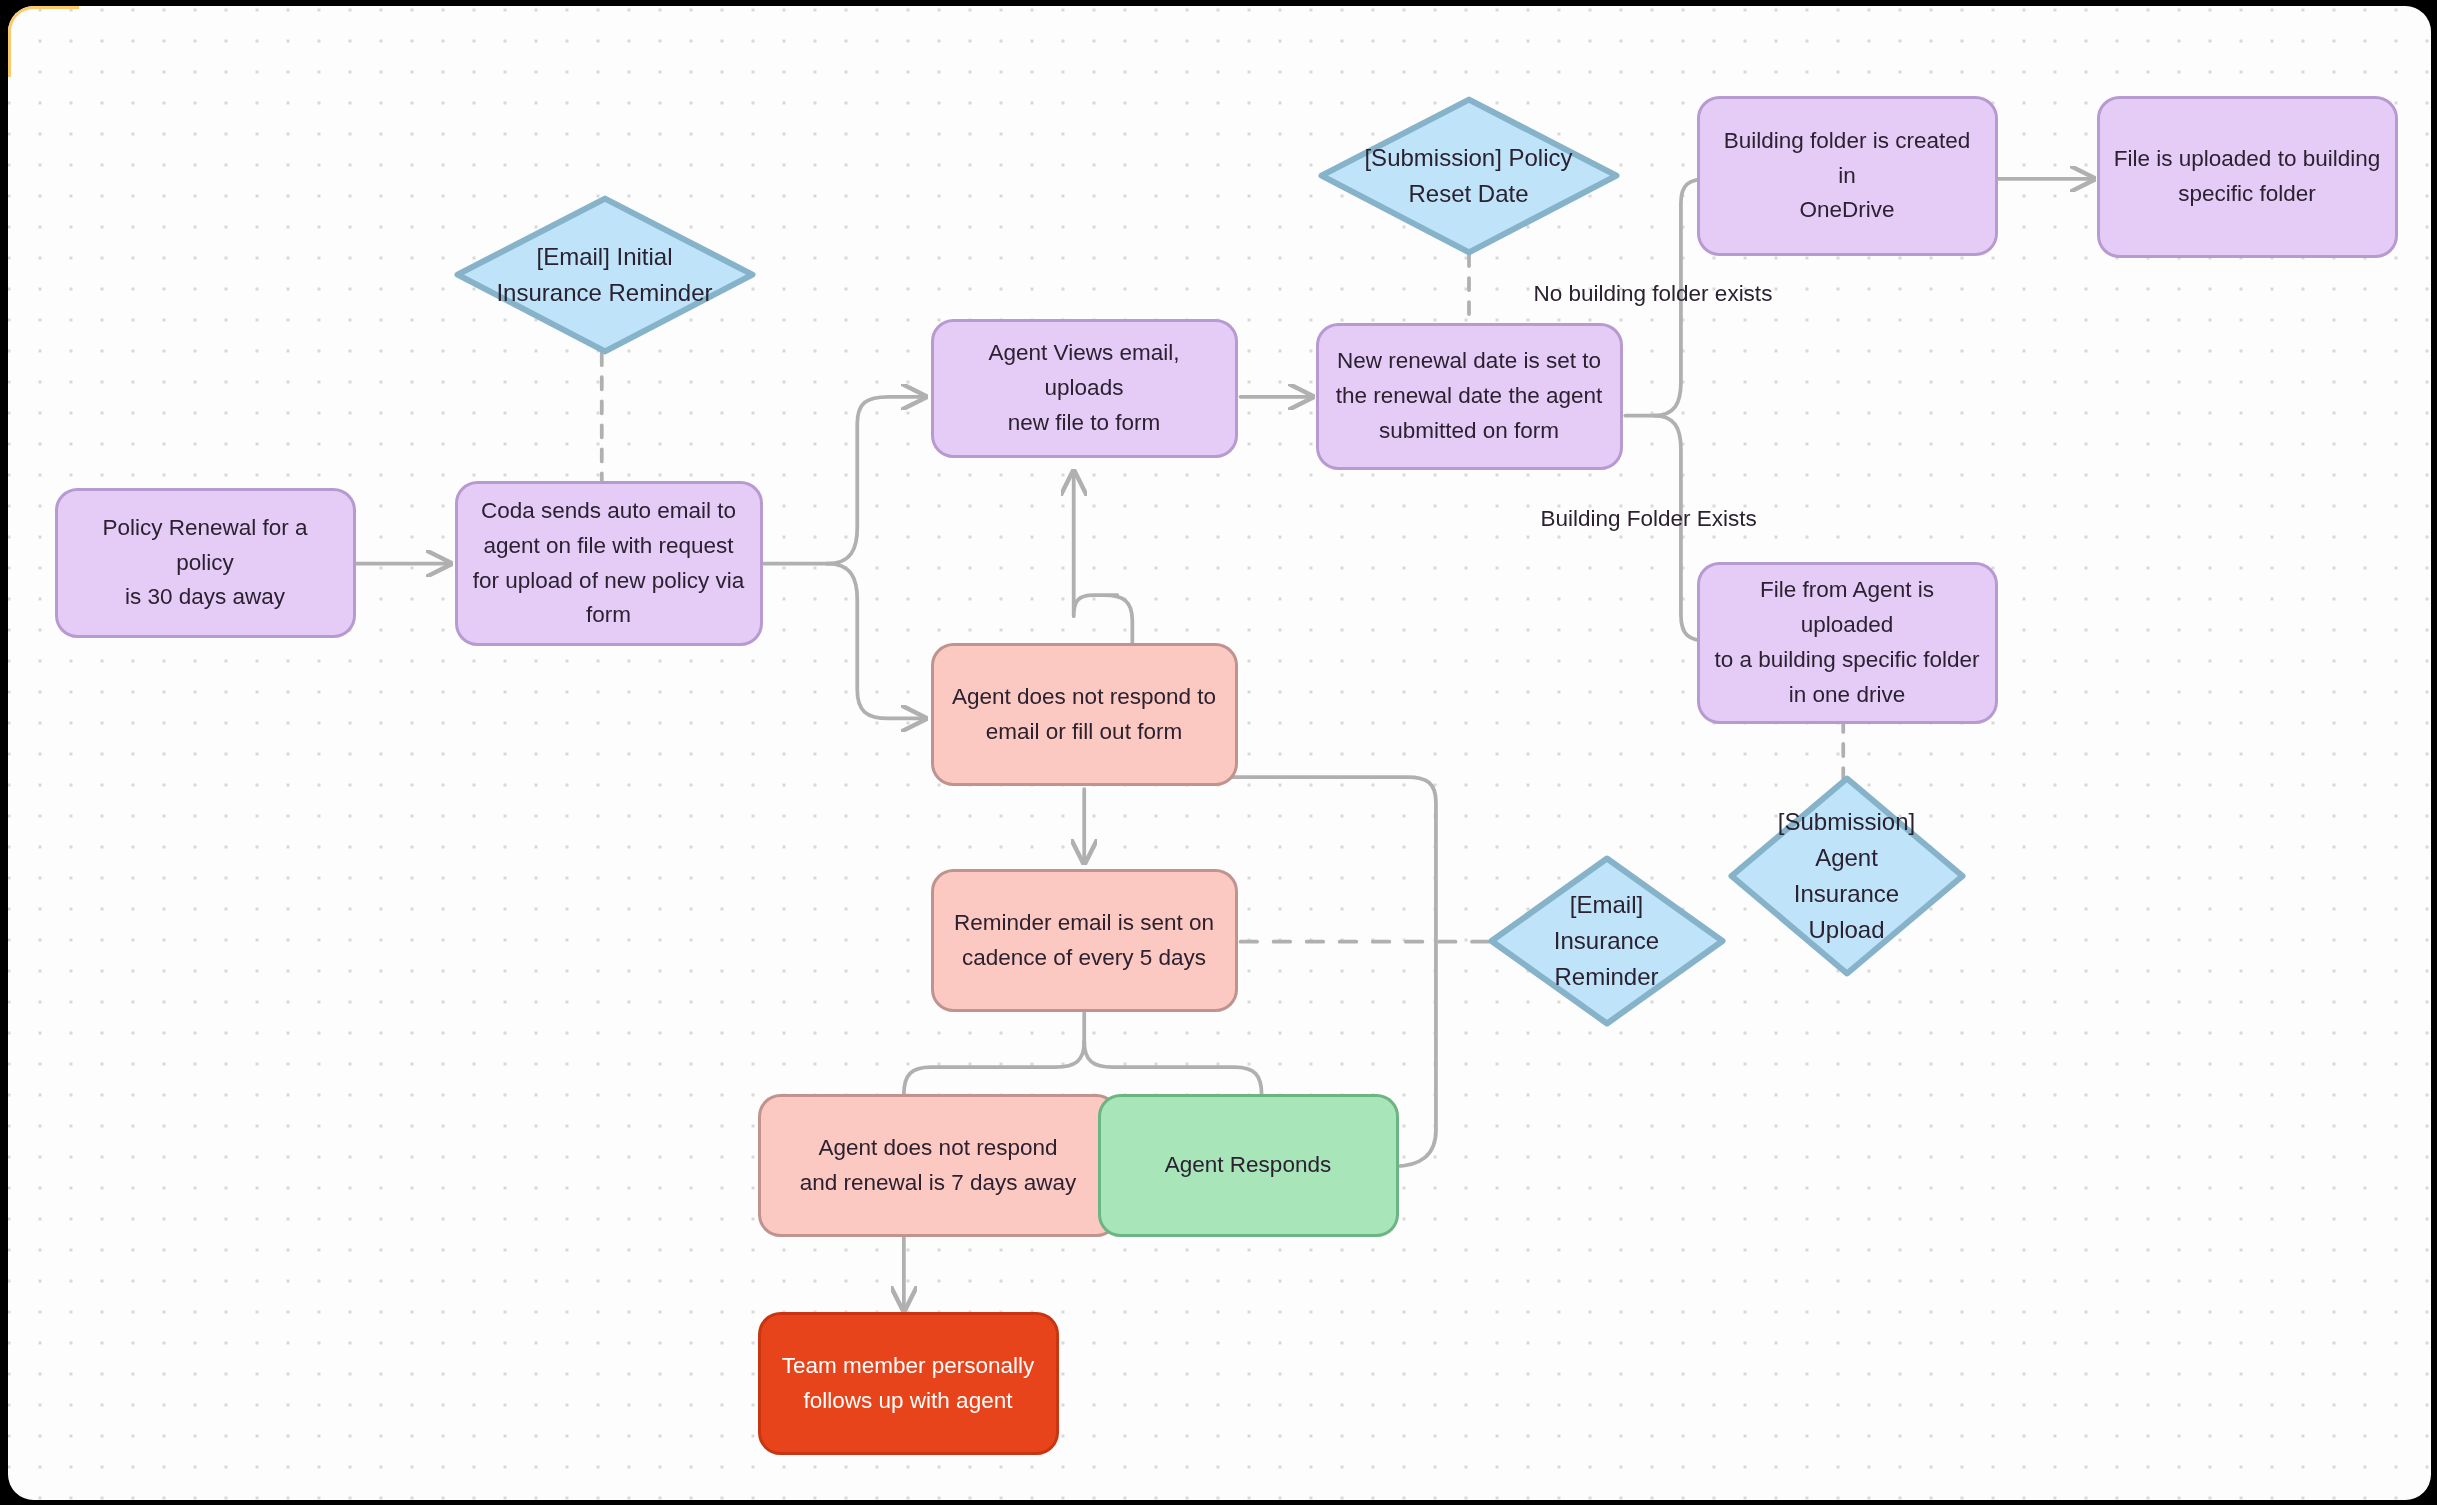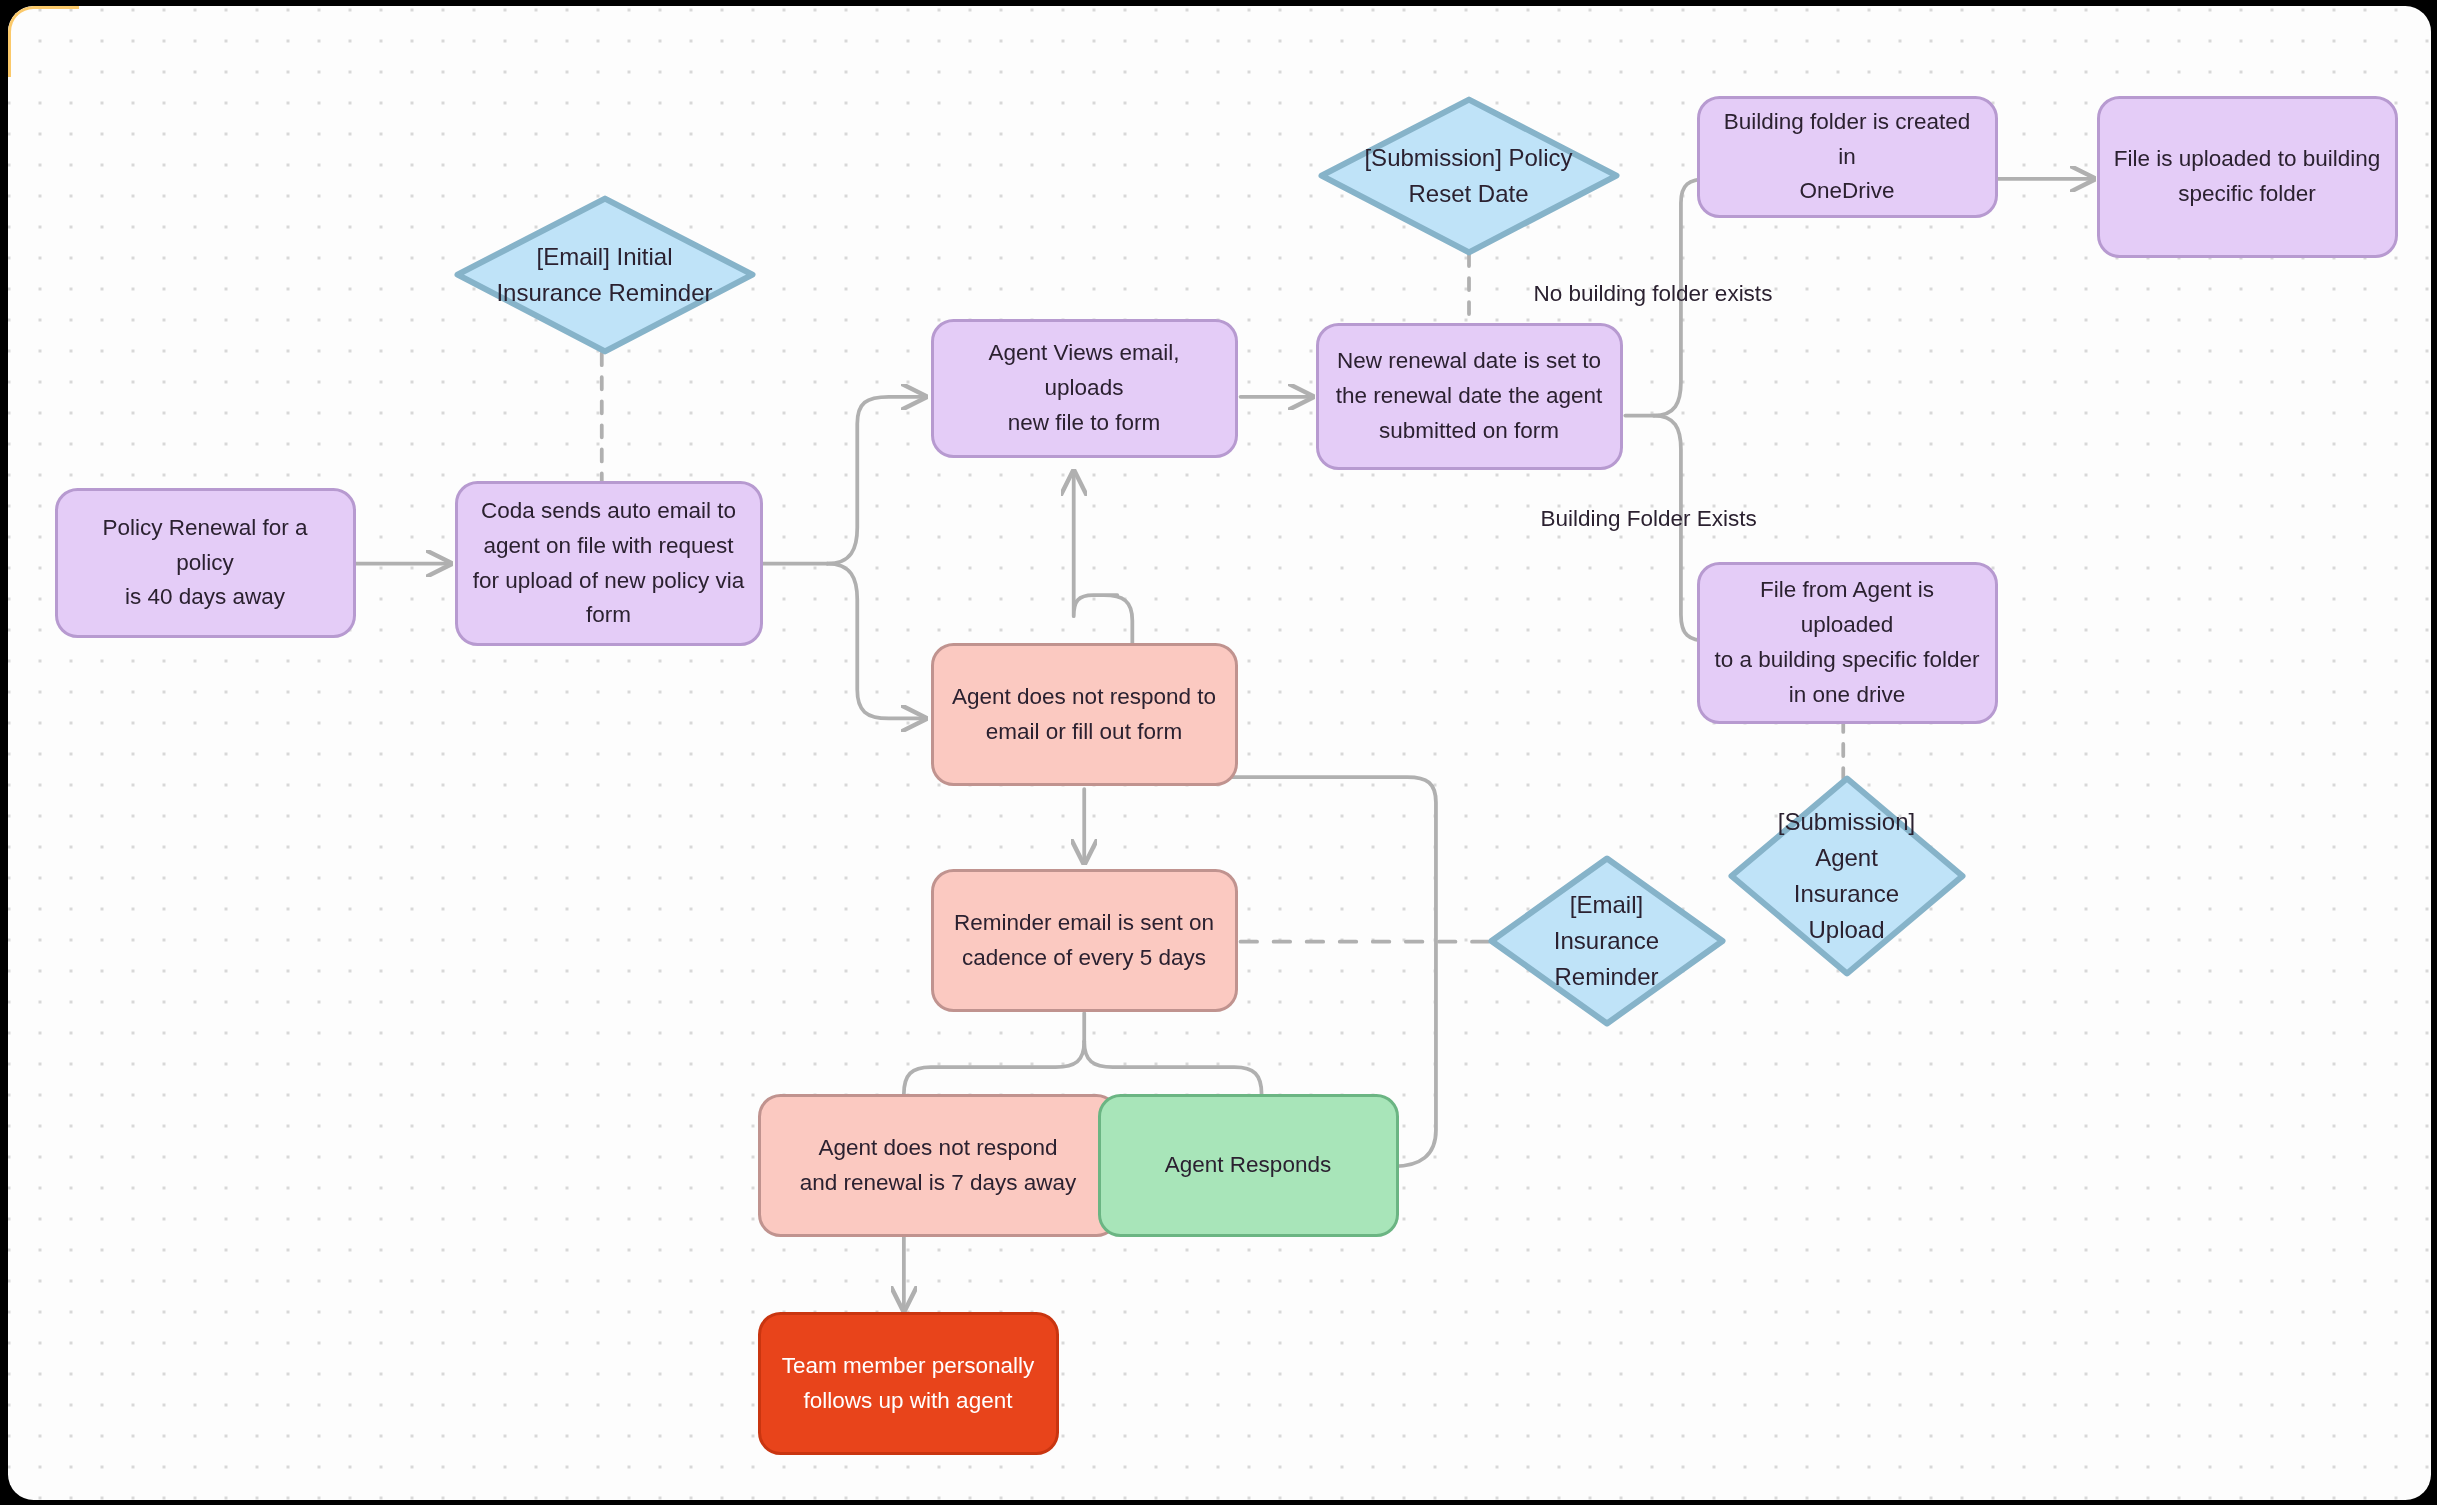--- a/index.html
+++ b/index.html
@@ -151,21 +151,21 @@
                L 1476,784 L 1444,784 C 1424,784 1418,792 1418,812
                L 1418,620" marker-end="url(#arrow)"></path>
     </g>
   </svg>
 
   <div class="edge-label" style="left:1526px; top:269px;margin-top:6px;">No building folder exists</div>
   <div class="edge-label" style="left:1533px; top:500px;">Building Folder Exists</div>
 
   <div class="node rect n-purple" style="left:47px; top:482px; width:301px; height:150px;">
     <span>Policy Renewal for a policy
-is 40 days away</span>
+is 30 days away</span>
   </div>
 
   <div class="node rect n-purple" style="left:447px; top:475px; width:308px; height:165px;">
     <span>Coda sends auto email to
 agent on file with request
 for upload of new policy via
 form</span>
   </div>
 
   <div class="diamond-wrap" style="left:445px; top:188px; width:304px; height:162px;">
@@ -188,21 +188,21 @@
   </div>
 
   <div class="diamond-wrap" style="left:1309px; top:89px; width:304px; height:162px;">
     <svg width="304" height="162" viewBox="0 0 404 215">
       <path d="M 202 6 L 398 107 L 202 209 L 6 107 Z" fill="#bfe3f8" stroke="#86b3c9" stroke-width="8" stroke-linejoin="round"></path>
     </svg>
     <div class="diamond-label">[Submission] Policy
 Reset Date</div>
   </div>
 
-  <div class="node rect n-purple" style="left:1689px; top:90px; width:301px; height:122px;">
+  <div class="node rect n-purple" style="left:1689px; top:90px; width:301px; height:160px;">
     <span>Building folder is created in
 OneDrive</span>
   </div>
 
   <div class="node rect n-purple" style="left:2089px; top:90px; width:301px; height:162px;">
     <span>File is uploaded to building
 specific folder</span>
   </div>
 
   <div class="node rect n-purple" style="left:1689px; top:556px; width:301px; height:162px;">

